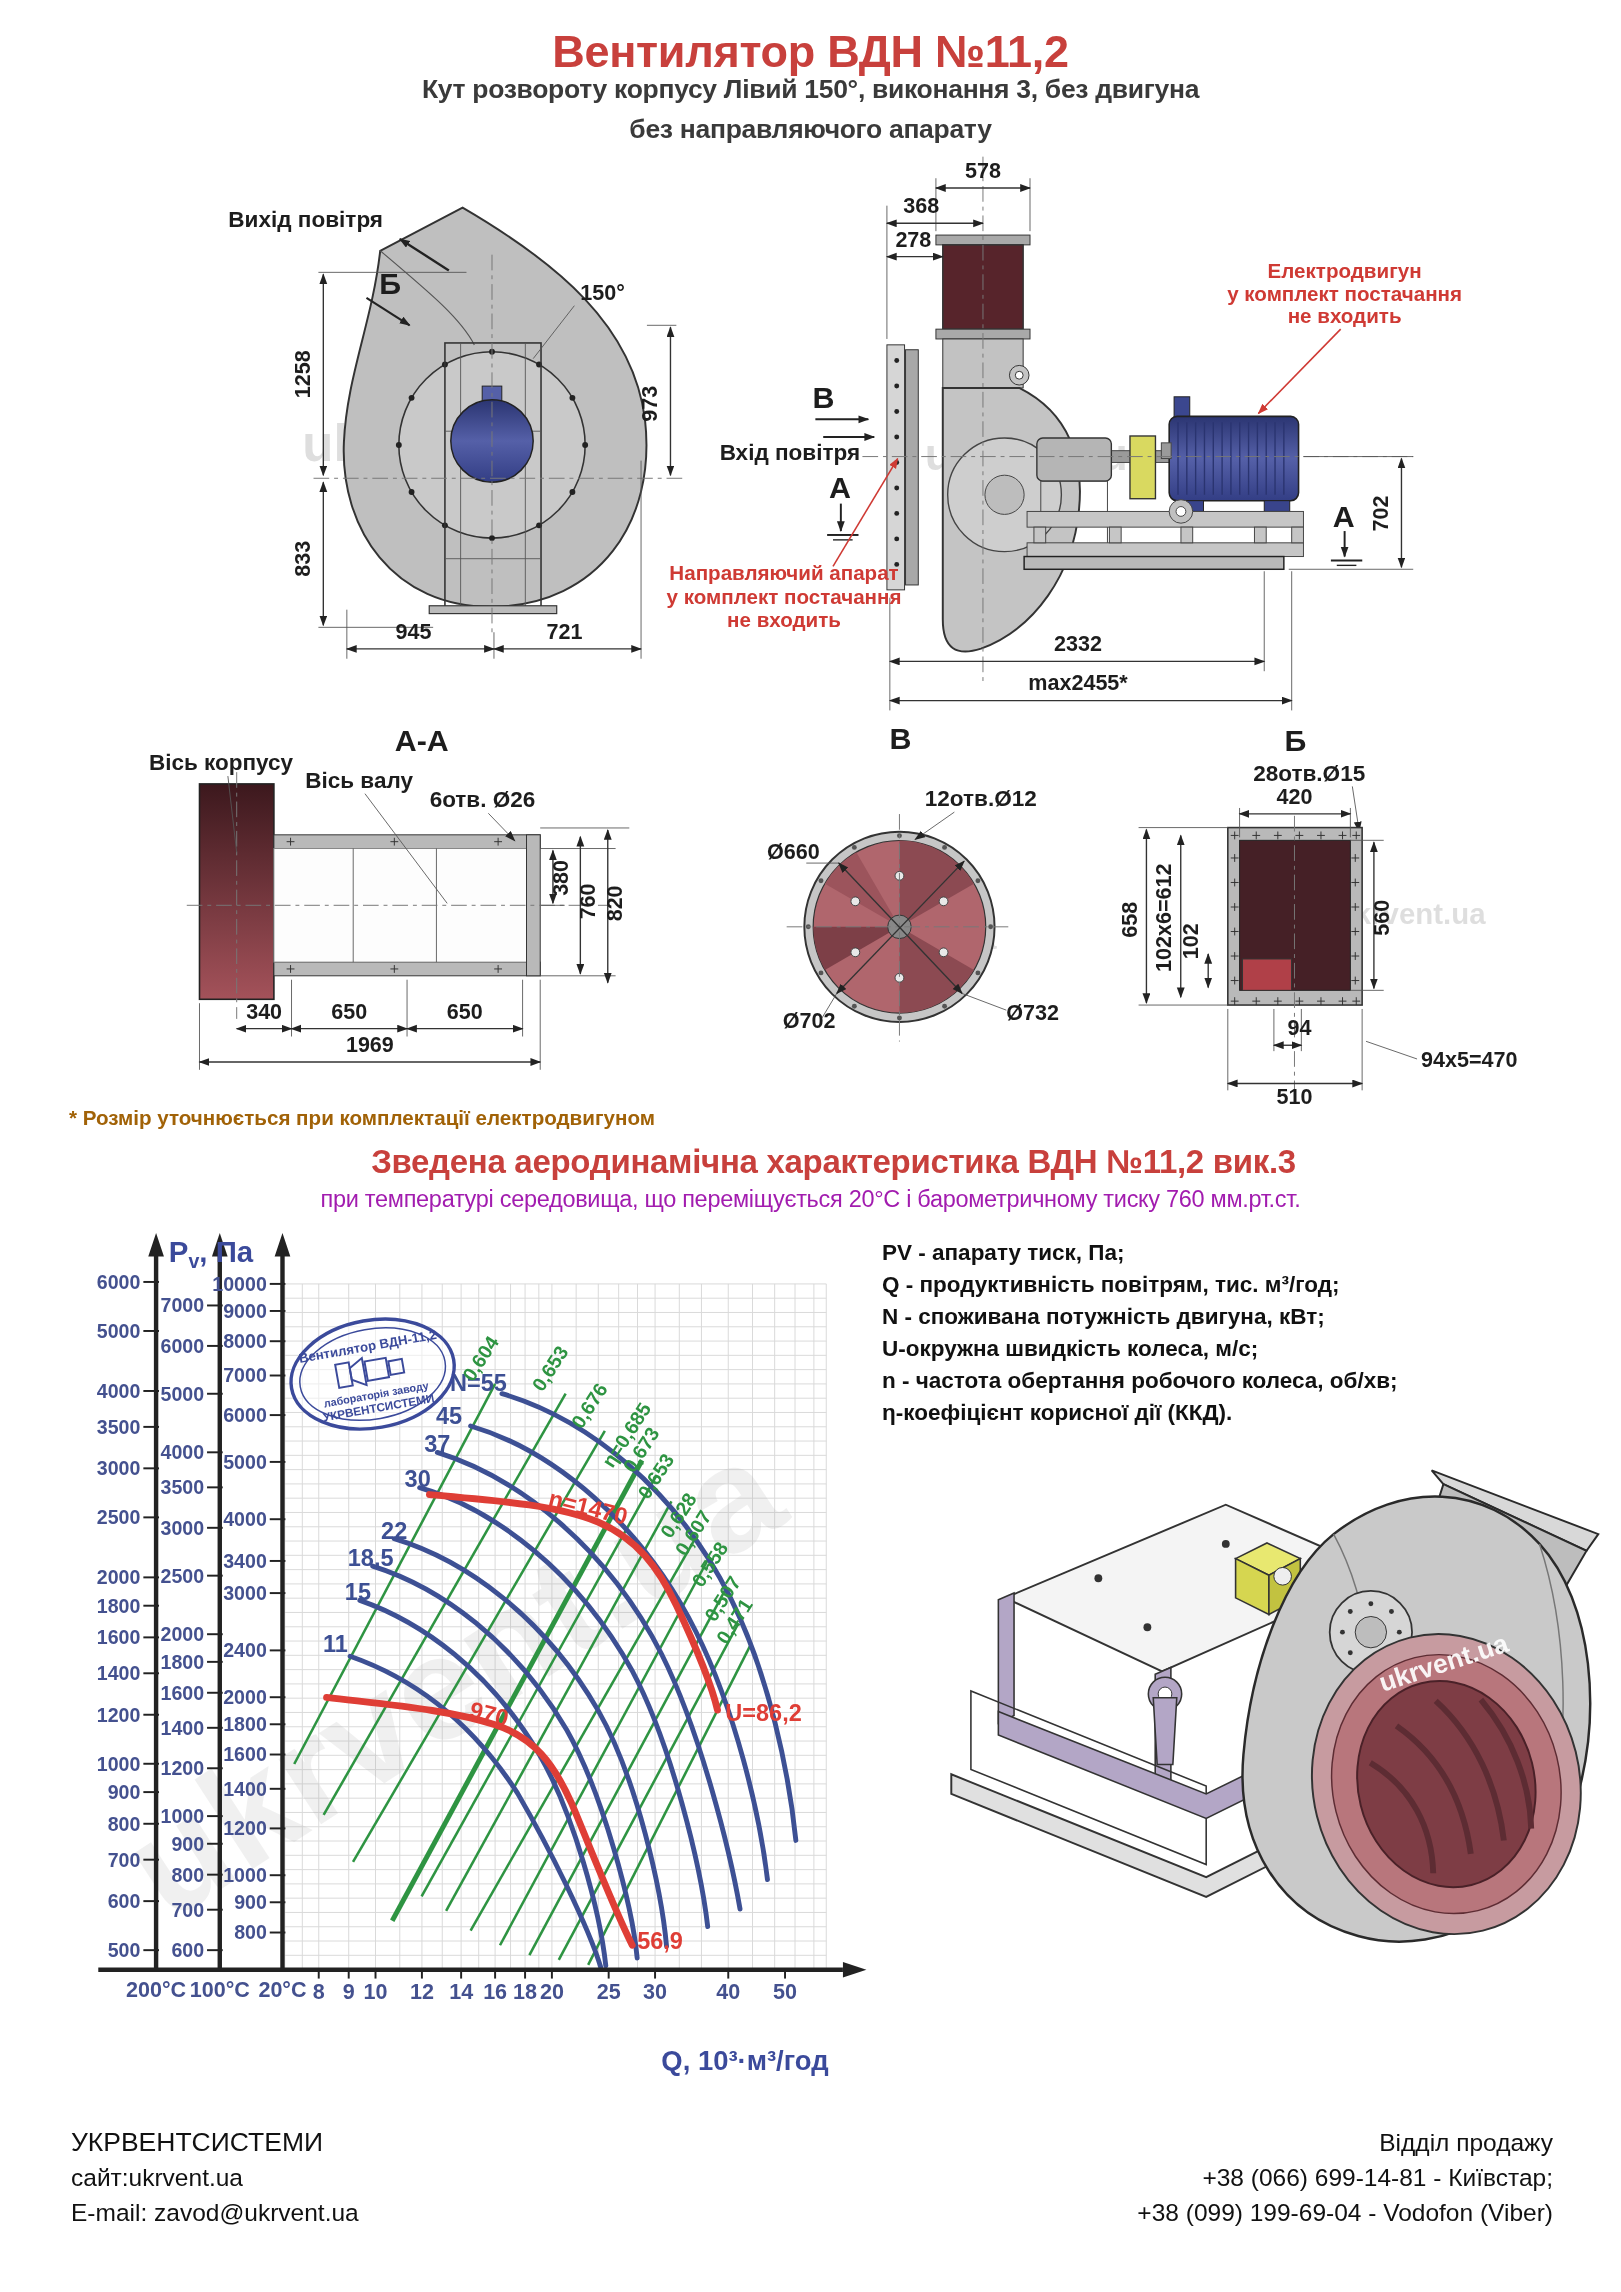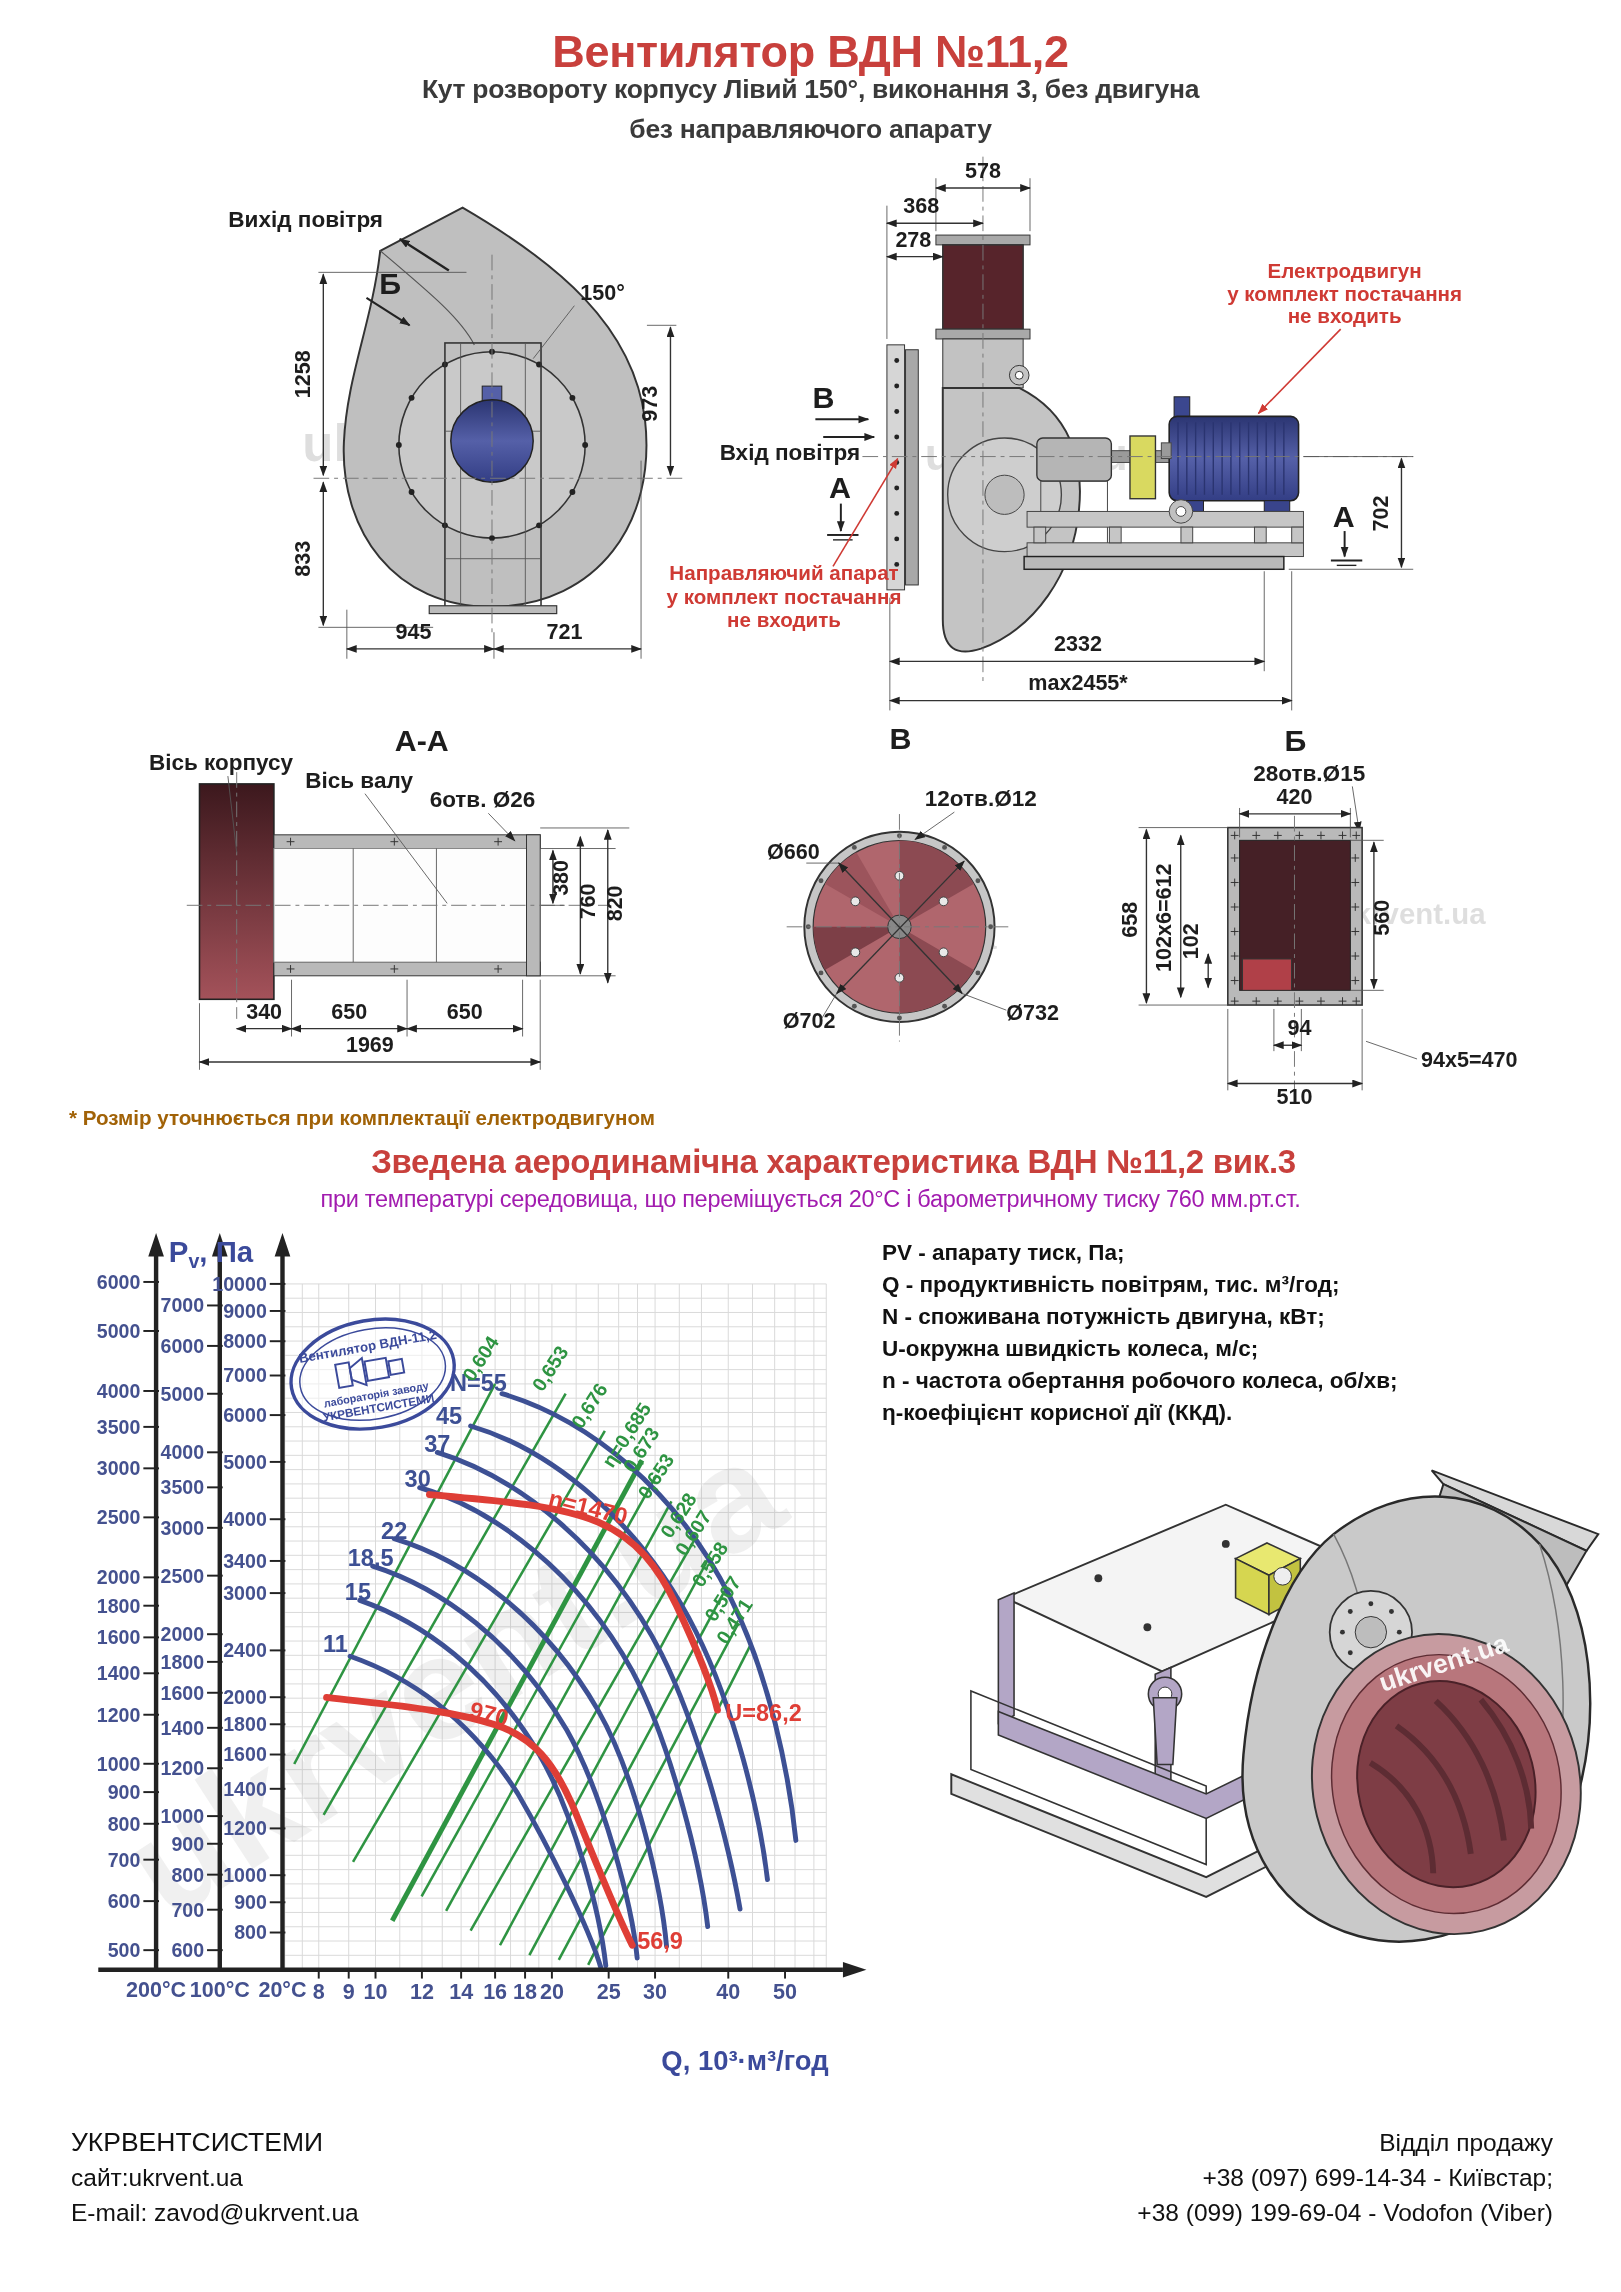--- a/index.html
+++ b/index.html
@@ -773,18 +773,18 @@
     </g>
   </svg>
 
   <div class="abs" id="footer-left">
     <div class="co">УКРВЕНТСИСТЕМИ</div>
     <div>сайт:ukrvent.ua</div>
     <div>E-mail: zavod@ukrvent.ua</div>
   </div>
   <div class="abs" id="footer-right">
     <div>Відділ продажу</div>
-    <div>+38 (097) 699-14-34 - Київстар;</div>
+    <div>+38 (066) 699-14-81 - Київстар;</div>
     <div>+38 (099) 199-69-04 - Vodofon (Viber)</div>
   </div>
 
 </div>
 
 
 </body></html>

